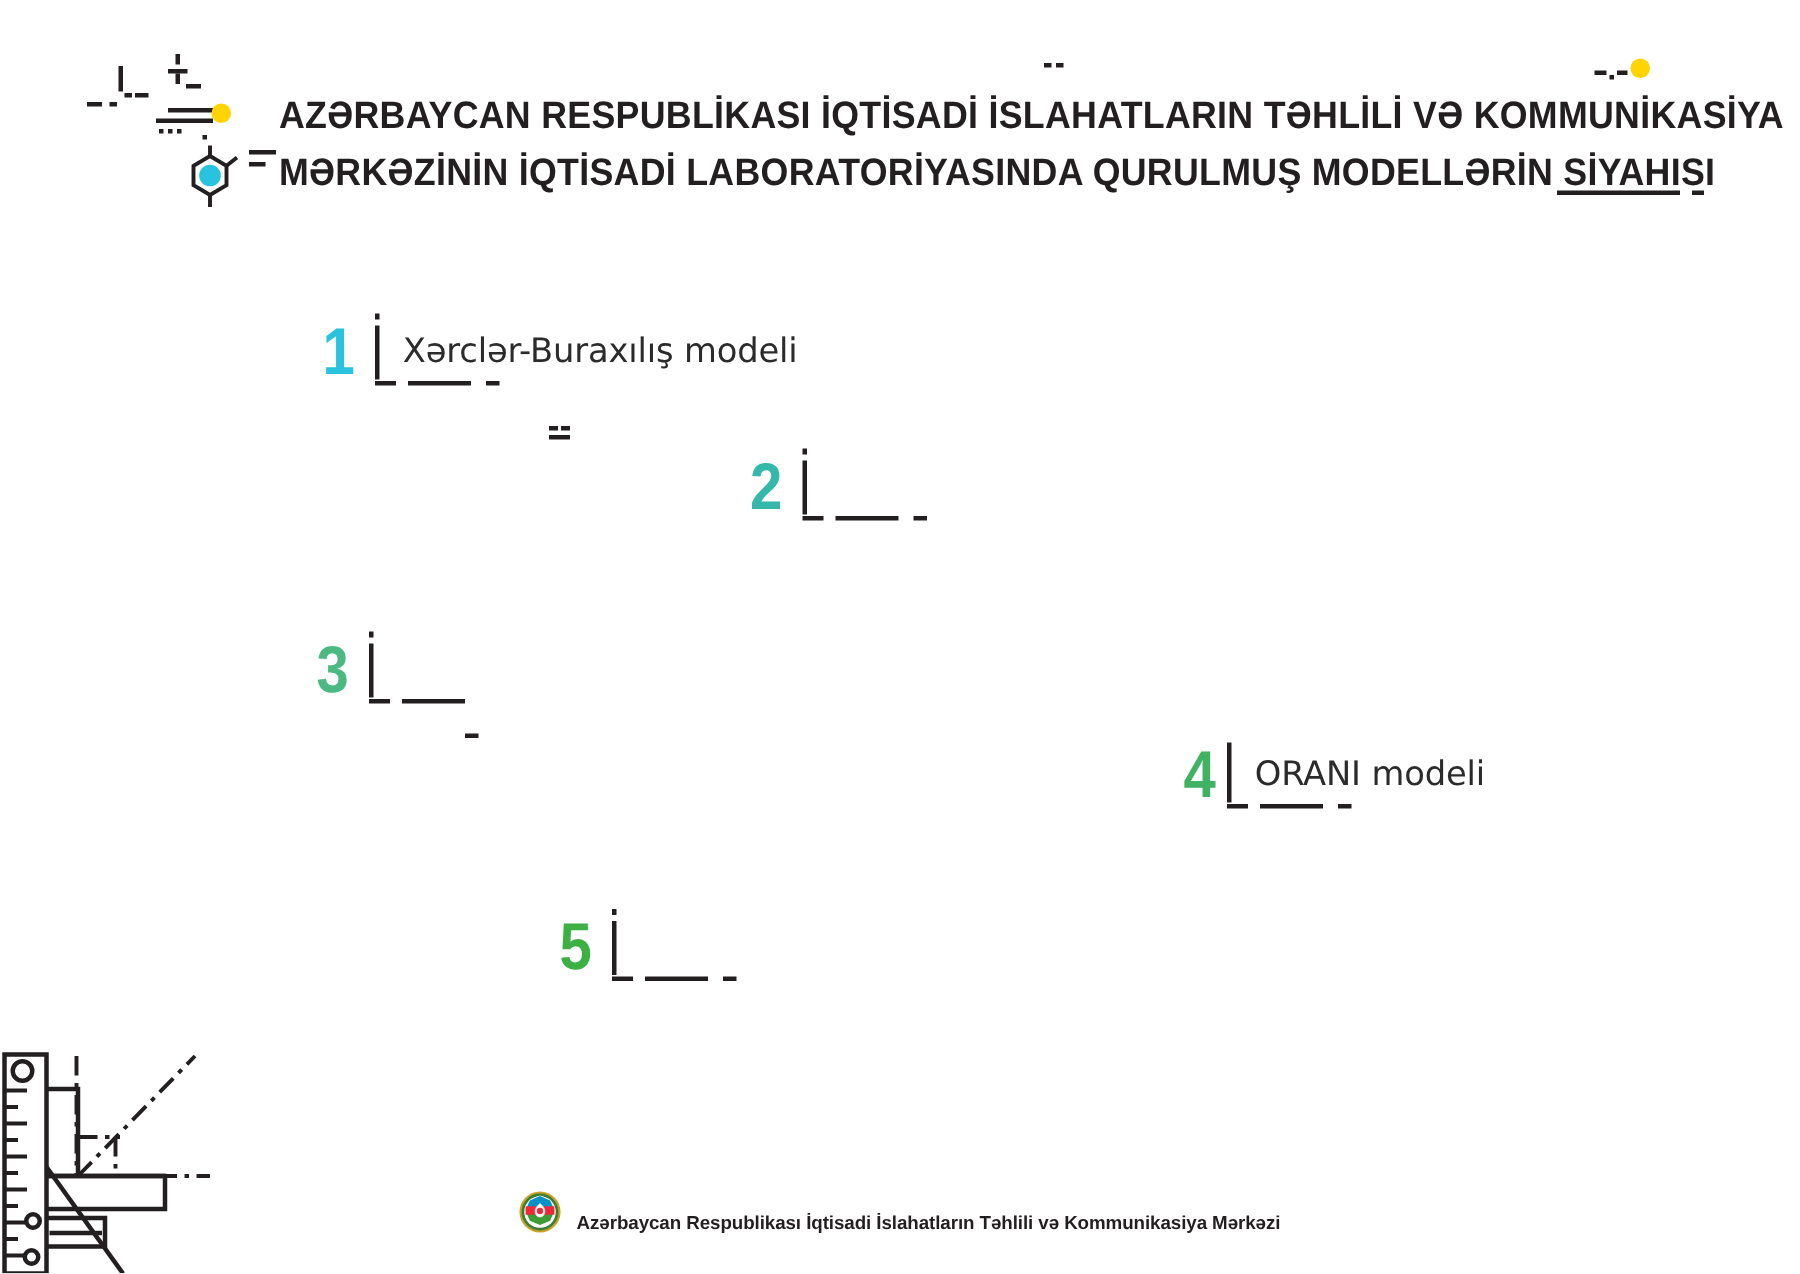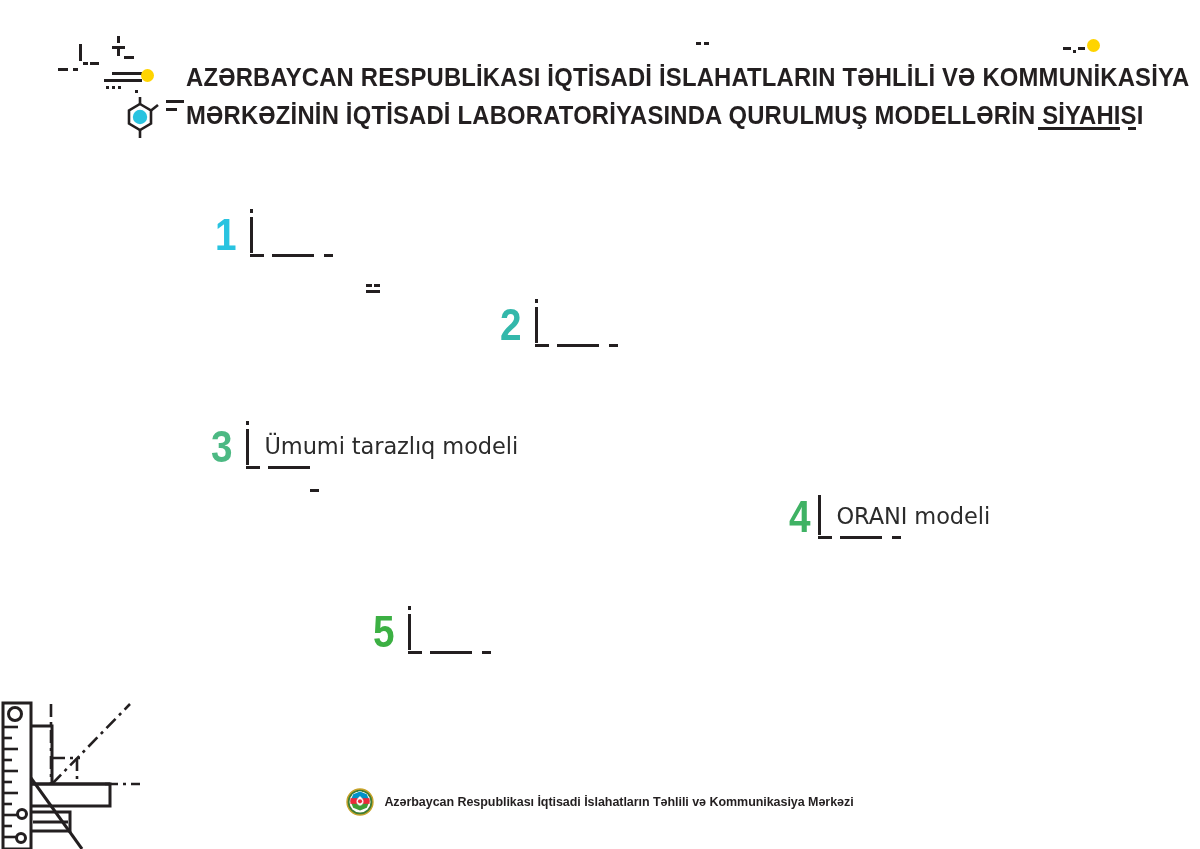--- a/index.html
+++ b/index.html
@@ -151,21 +151,21 @@
   }
 
   
   .footer {
     position: absolute;
     left: 0;
     top: 782px;
     width: 1200px;
     height: 40px;
     display: flex;
-    align-items: center;
+    align-items: flex-end;
     justify-content: center;
   }
   .footer-emblem {
     width: 28px;
     height: 28px;
     flex: 0 0 28px;
     margin-right: 10px;
   }
   .footer-text {
     font-family: "Liberation Sans", sans-serif;
@@ -240,20 +240,21 @@
 
   <div class="item" style="left:212px;top:213px;">
     <div class="item-num" style="color:#29c3e0;">1</div>
     <div class="bracket" style="margin-left:14px;">
       <div class="bracket-dot"></div>
       <div class="bracket-v"></div>
       <div class="bracket-h1"></div>
       <div class="bracket-h2"></div>
       <div class="bracket-h3"></div>
     </div>
+    <div class="item-label">Xərclər-Buraxılış modeli</div>
   </div>
 
   <div class="stray" style="left:366px;top:284px;width:6px;"></div>
   <div class="stray" style="left:374px;top:284px;width:6px;"></div>
   <div class="stray" style="left:366px;top:290px;width:14px;"></div>
 
   <div class="item" style="left:497px;top:303px;">
     <div class="item-num" style="color:#33b8ab;">2</div>
     <div class="bracket" style="margin-left:14px;">
       <div class="bracket-dot"></div>
@@ -265,21 +266,20 @@
   </div>
 
   <div class="item" style="left:208px;top:425px;">
     <div class="item-num" style="color:#4cb983;">3</div>
     <div class="bracket" style="margin-left:14px;">
       <div class="bracket-dot"></div>
       <div class="bracket-v"></div>
       <div class="bracket-h1"></div>
       <div class="bracket-h2"></div>
     </div>
-    <div class="item-label">Ümumi tarazlıq modeli</div>
   </div>
   <div class="stray" style="left:310px;top:489px;width:9px;"></div>
 
   <div class="item" style="left:786px;top:495px;">
     <div class="item-num" style="color:#3fb264;">4</div>
     <div class="bracket" style="margin-left:8px;">
       <div class="bracket-v" style="top:0px;height:40px;"></div>
       <div class="bracket-h1"></div>
       <div class="bracket-h2"></div>
       <div class="bracket-h3"></div>

